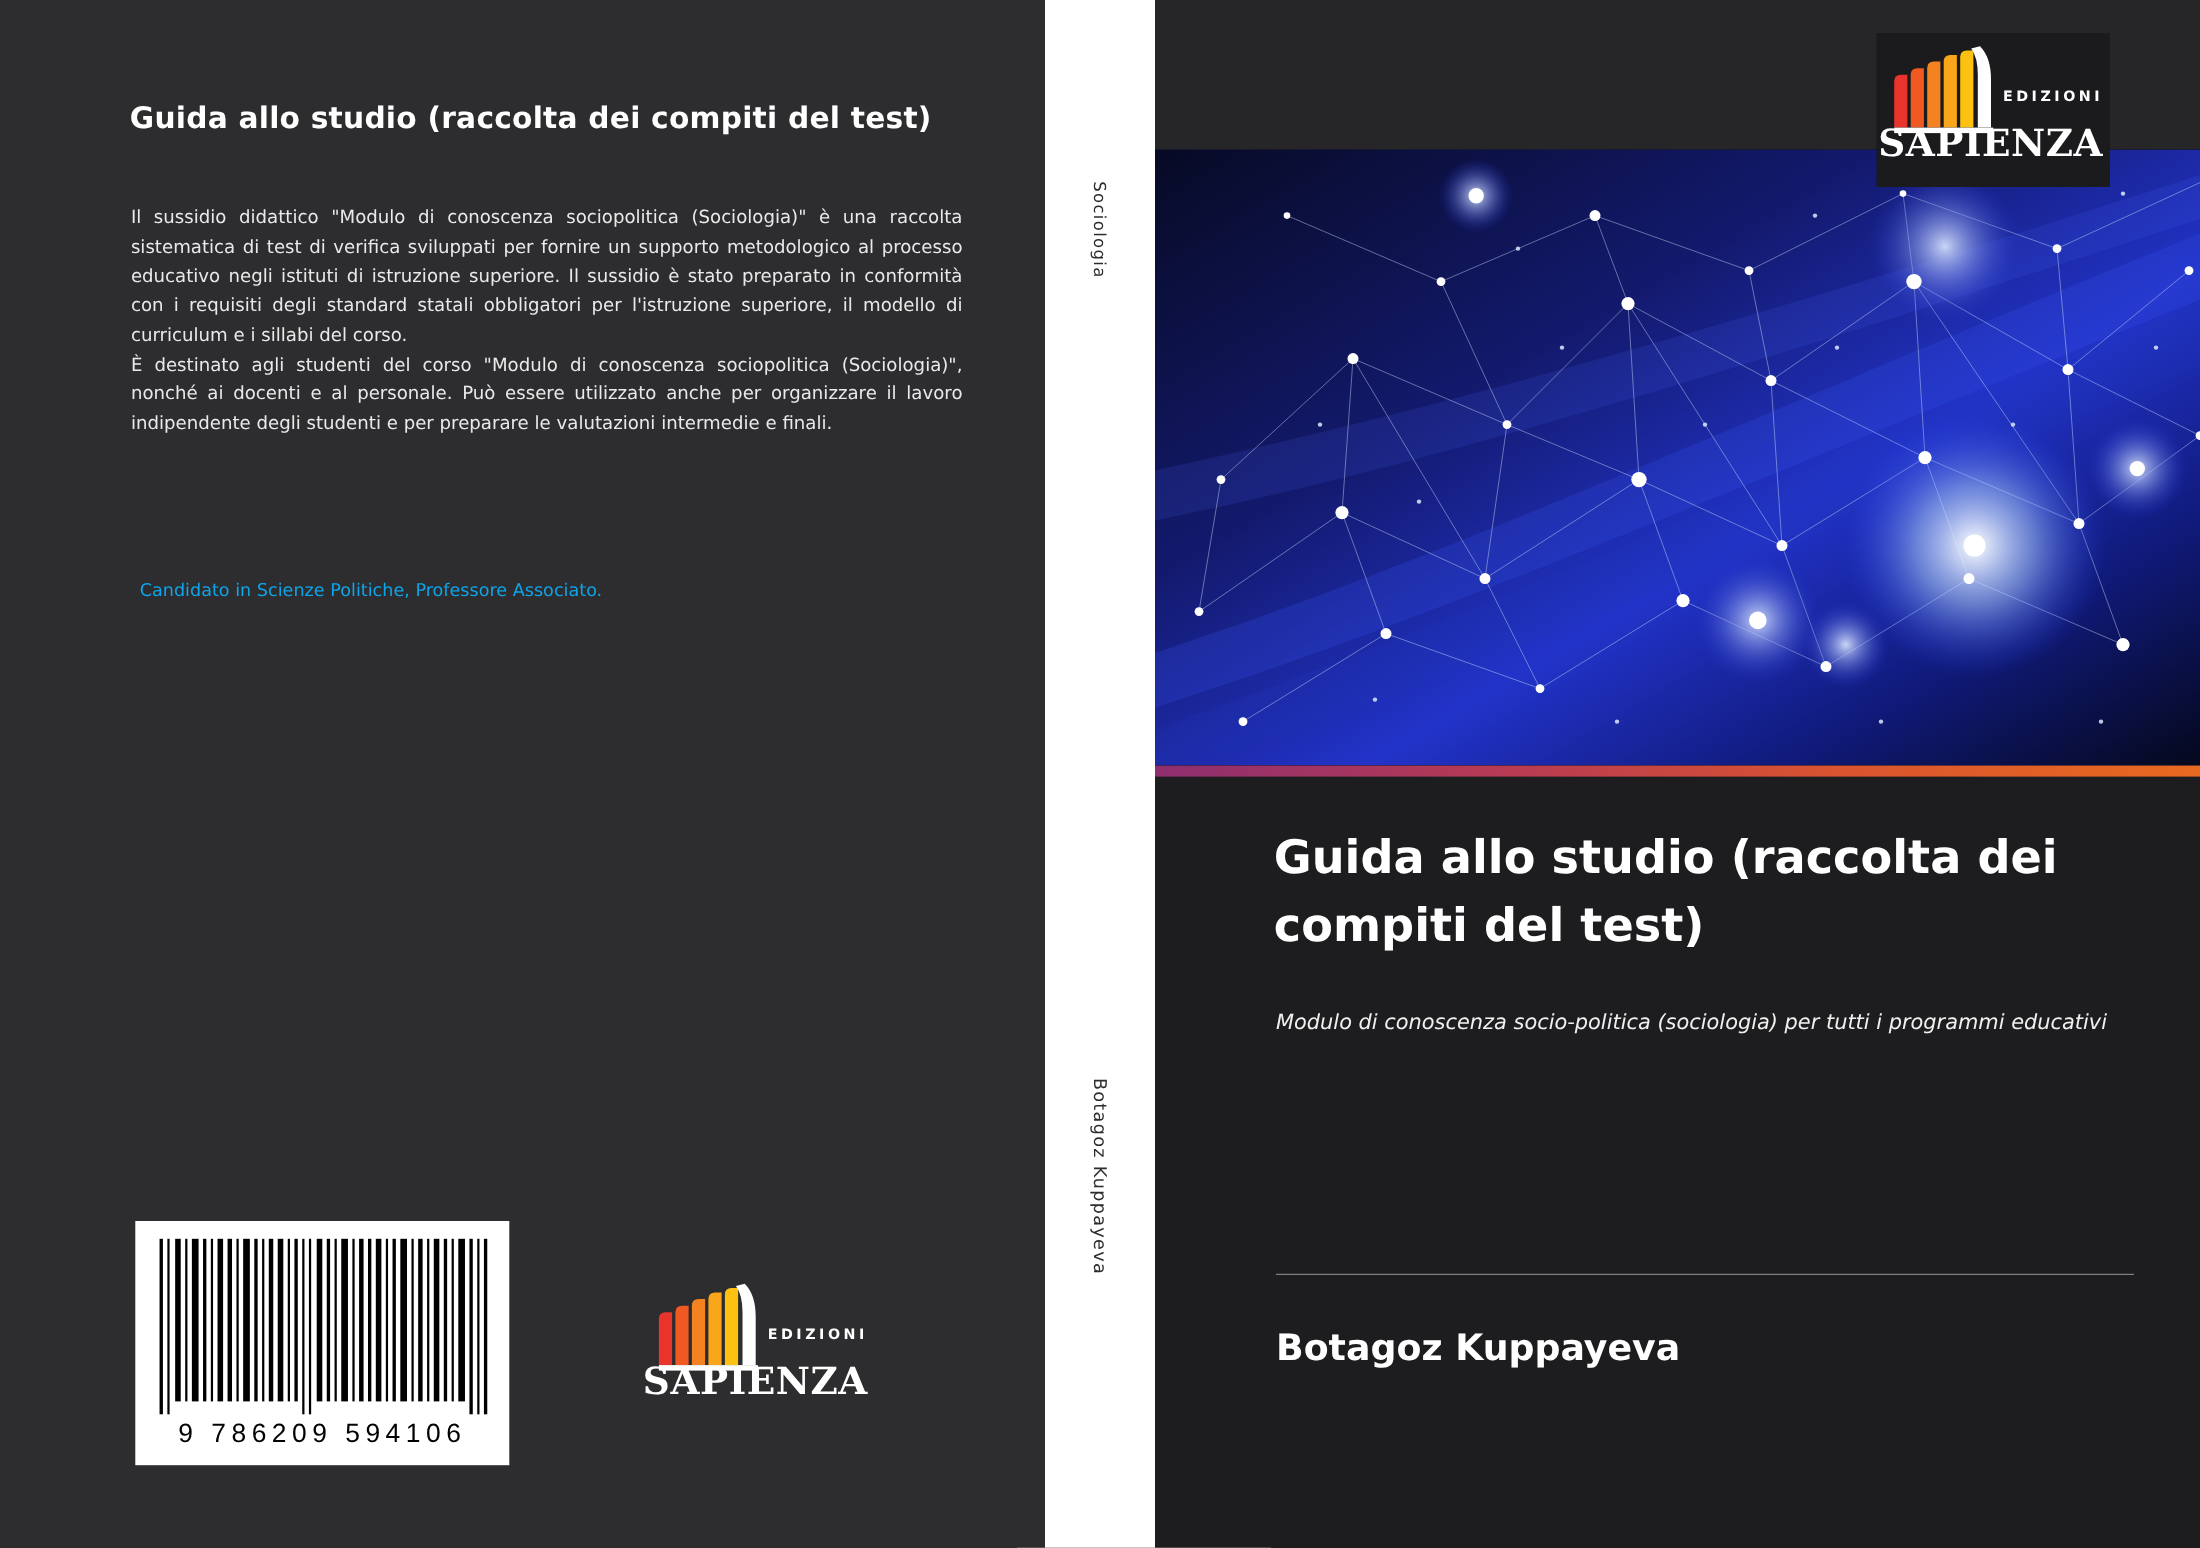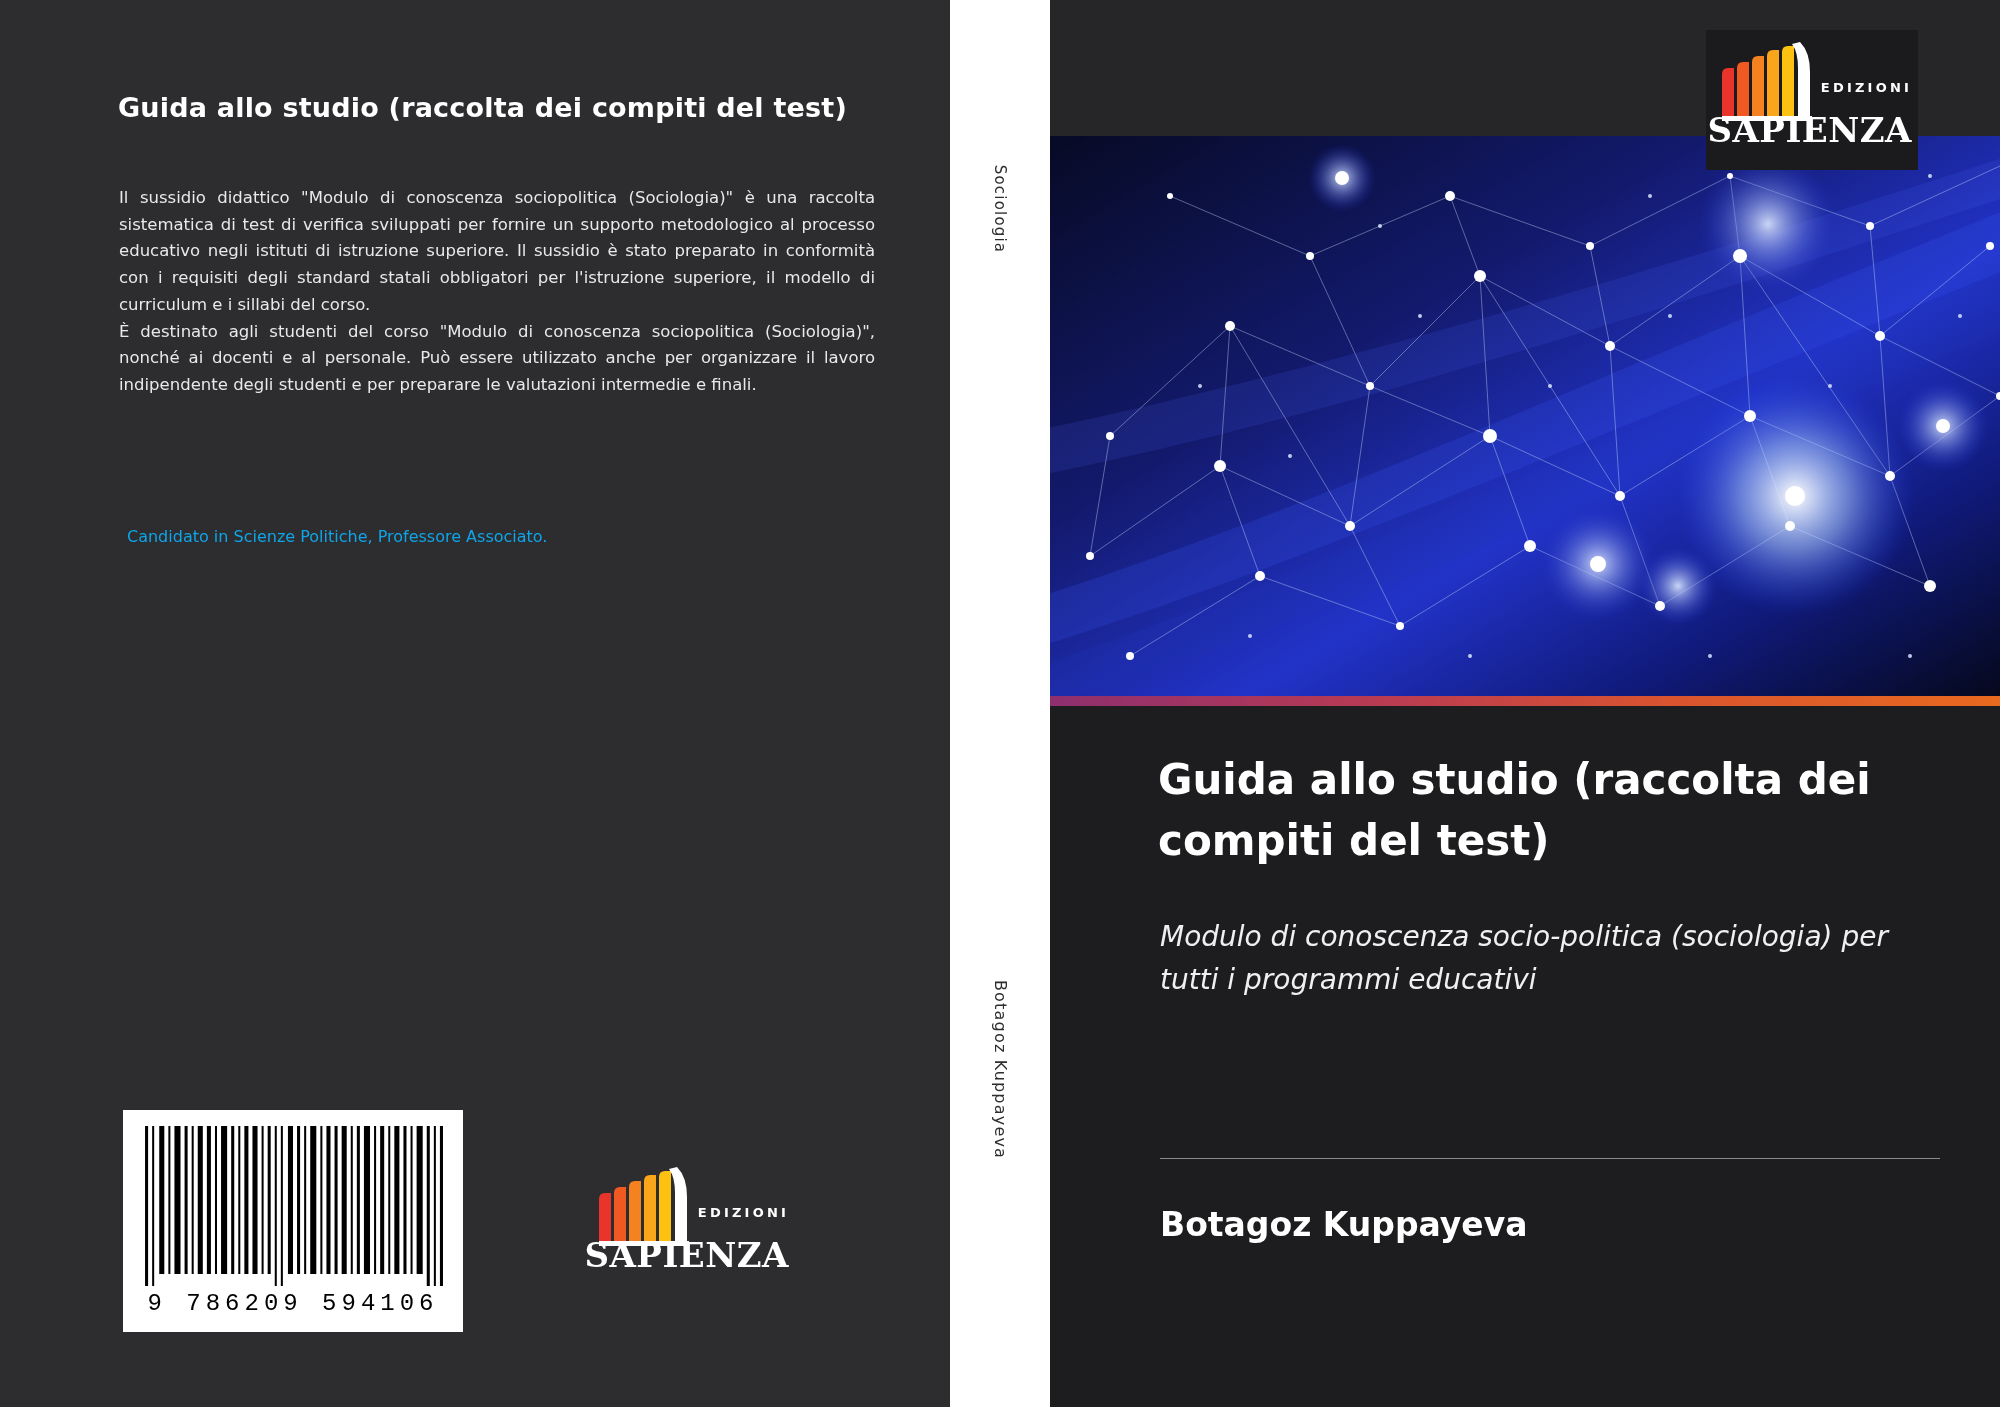--- a/index.html
+++ b/index.html
@@ -67,21 +67,21 @@
     background: #ffffff;
     padding: 16px 18px 8px 18px;
   }
   .barcode-bars {
     width: 100%;
     height: 160px;
     display: block;
   }
   .barcode-num {
     text-align: center;
-    font-family: Liberation Mono, monospace;
+    font-family: Liberation Sans, sans-serif;
     font-size: 24px;
     letter-spacing: 5px;
     color: #000;
     margin-top: 4px;
   }
 
   .back-logo {
     position: absolute;
     left: 585px;
     top: 1155px;
@@ -162,21 +162,21 @@
     font-size: 42px;
     font-weight: bold;
     line-height: 1.45;
   }
   .front-subtitle {
     position: absolute;
     left: 110px;
     top: 915px;
     width: 760px;
     color: #f0f0f0;
-    font-size: 28px;
+    font-size: 19px;
     font-style: italic;
     line-height: 1.55;
   }
   .front-divider {
     position: absolute;
     left: 110px;
     top: 1158px;
     width: 780px;
     height: 1px;
     background: #8a8a8d;

